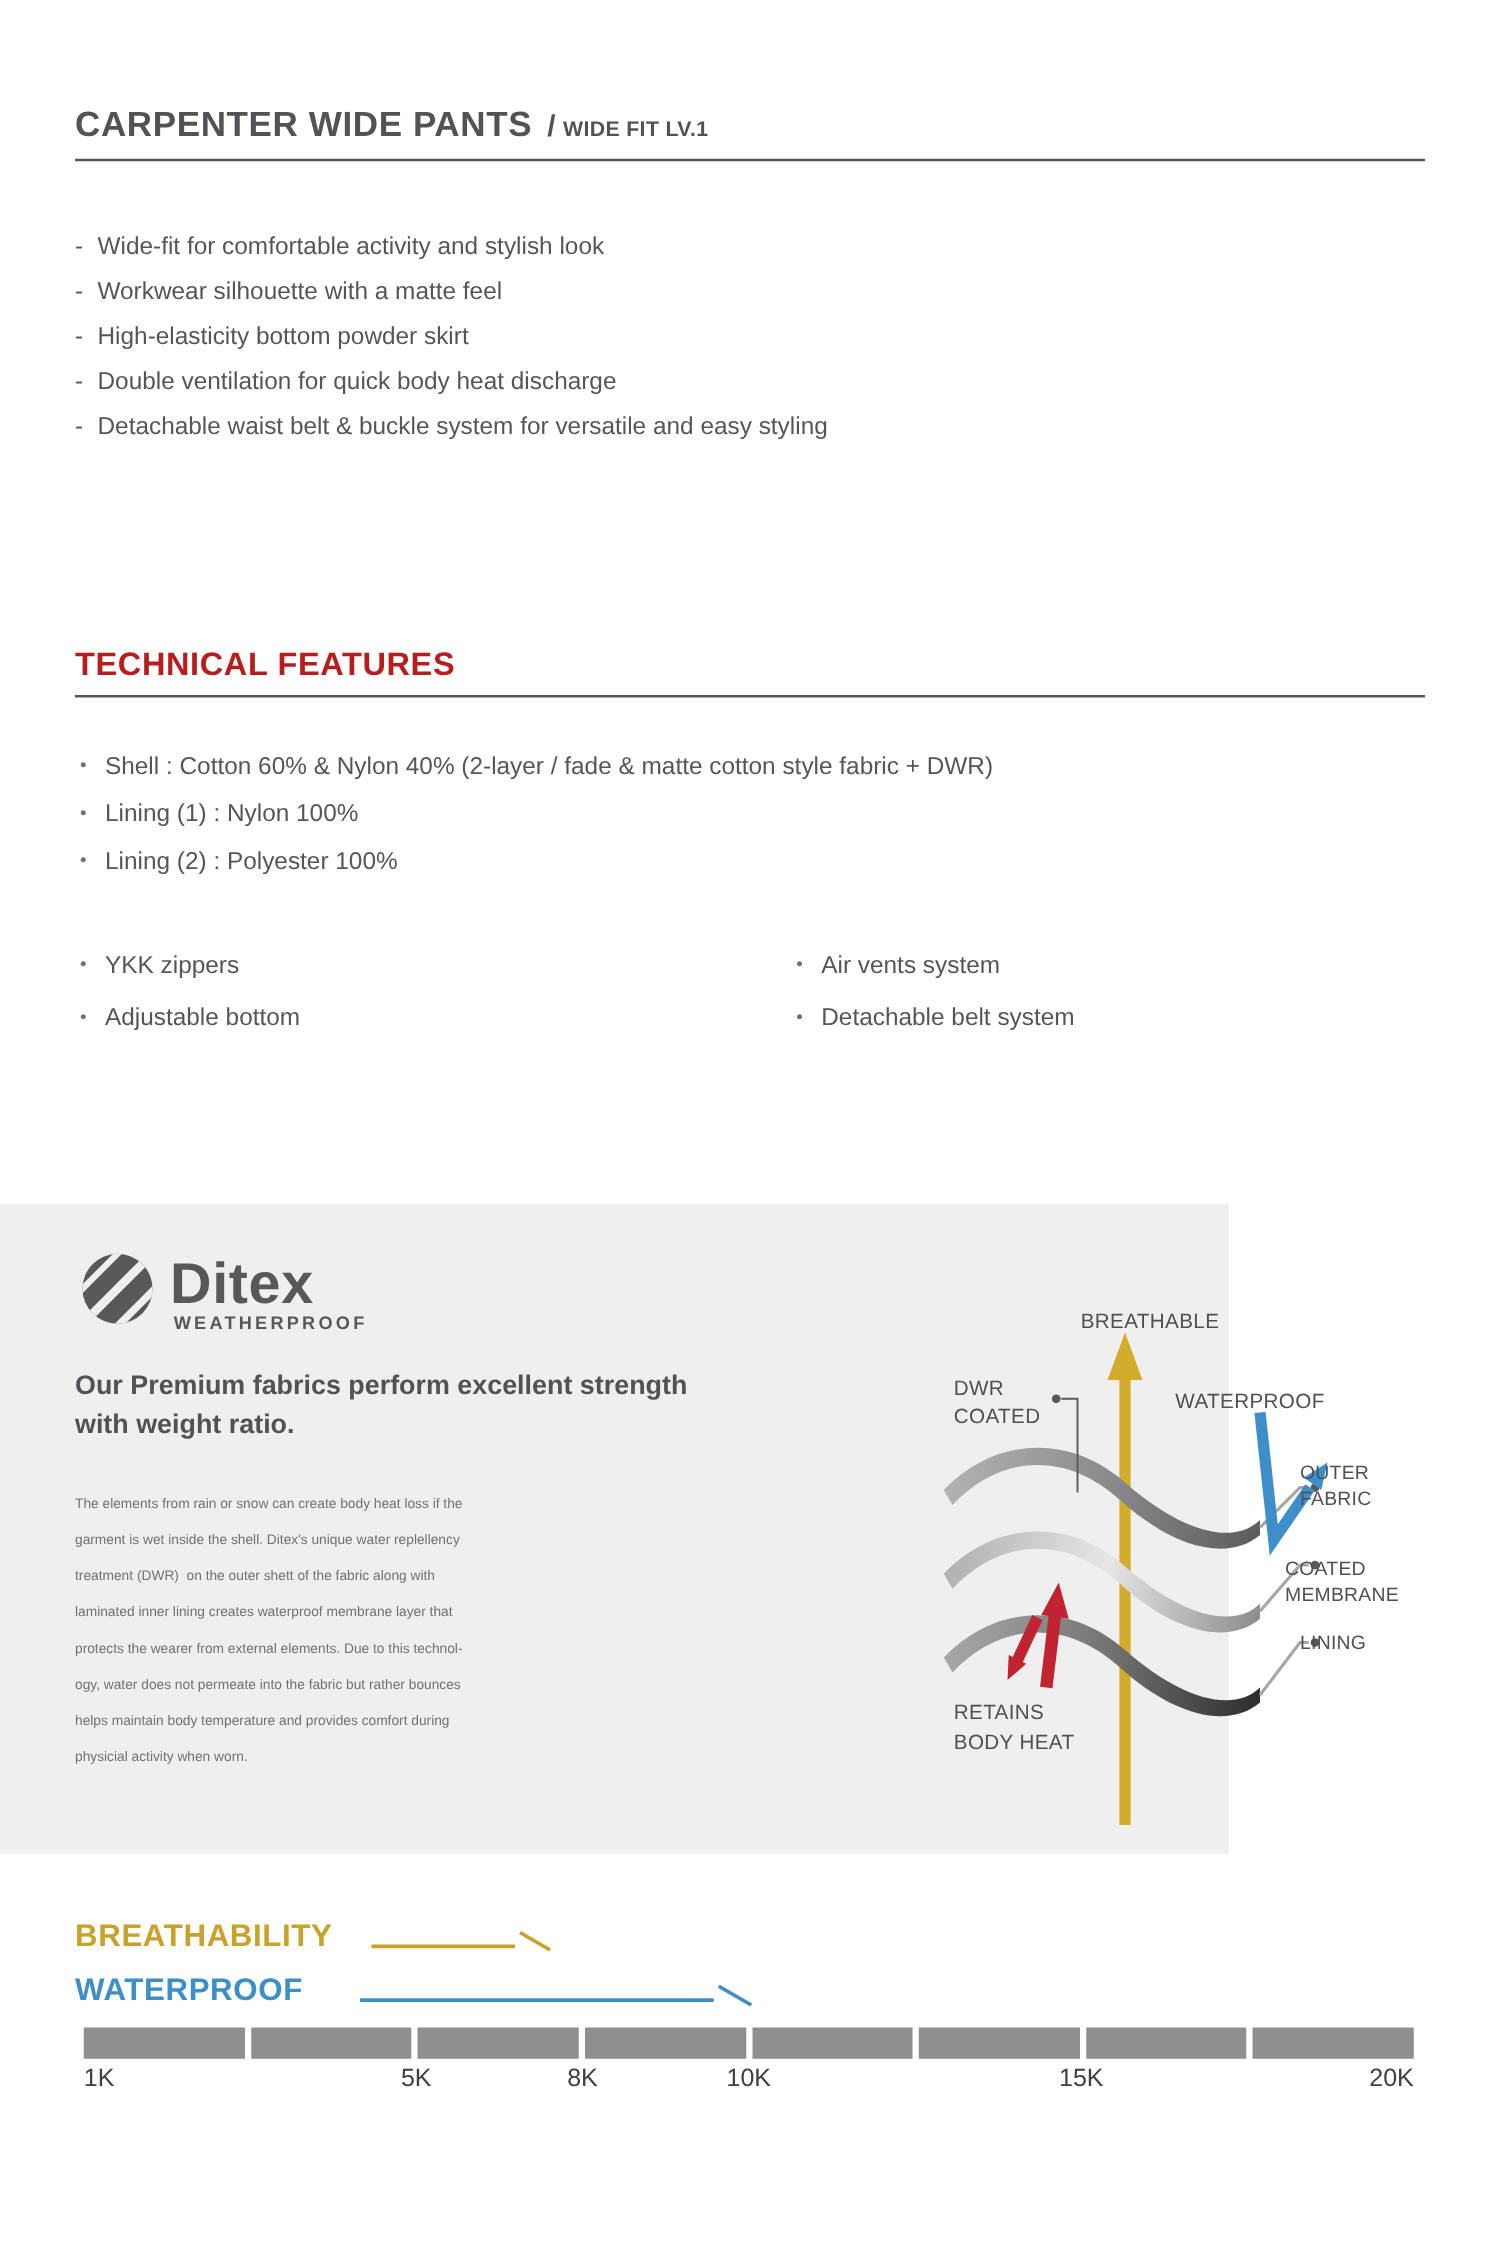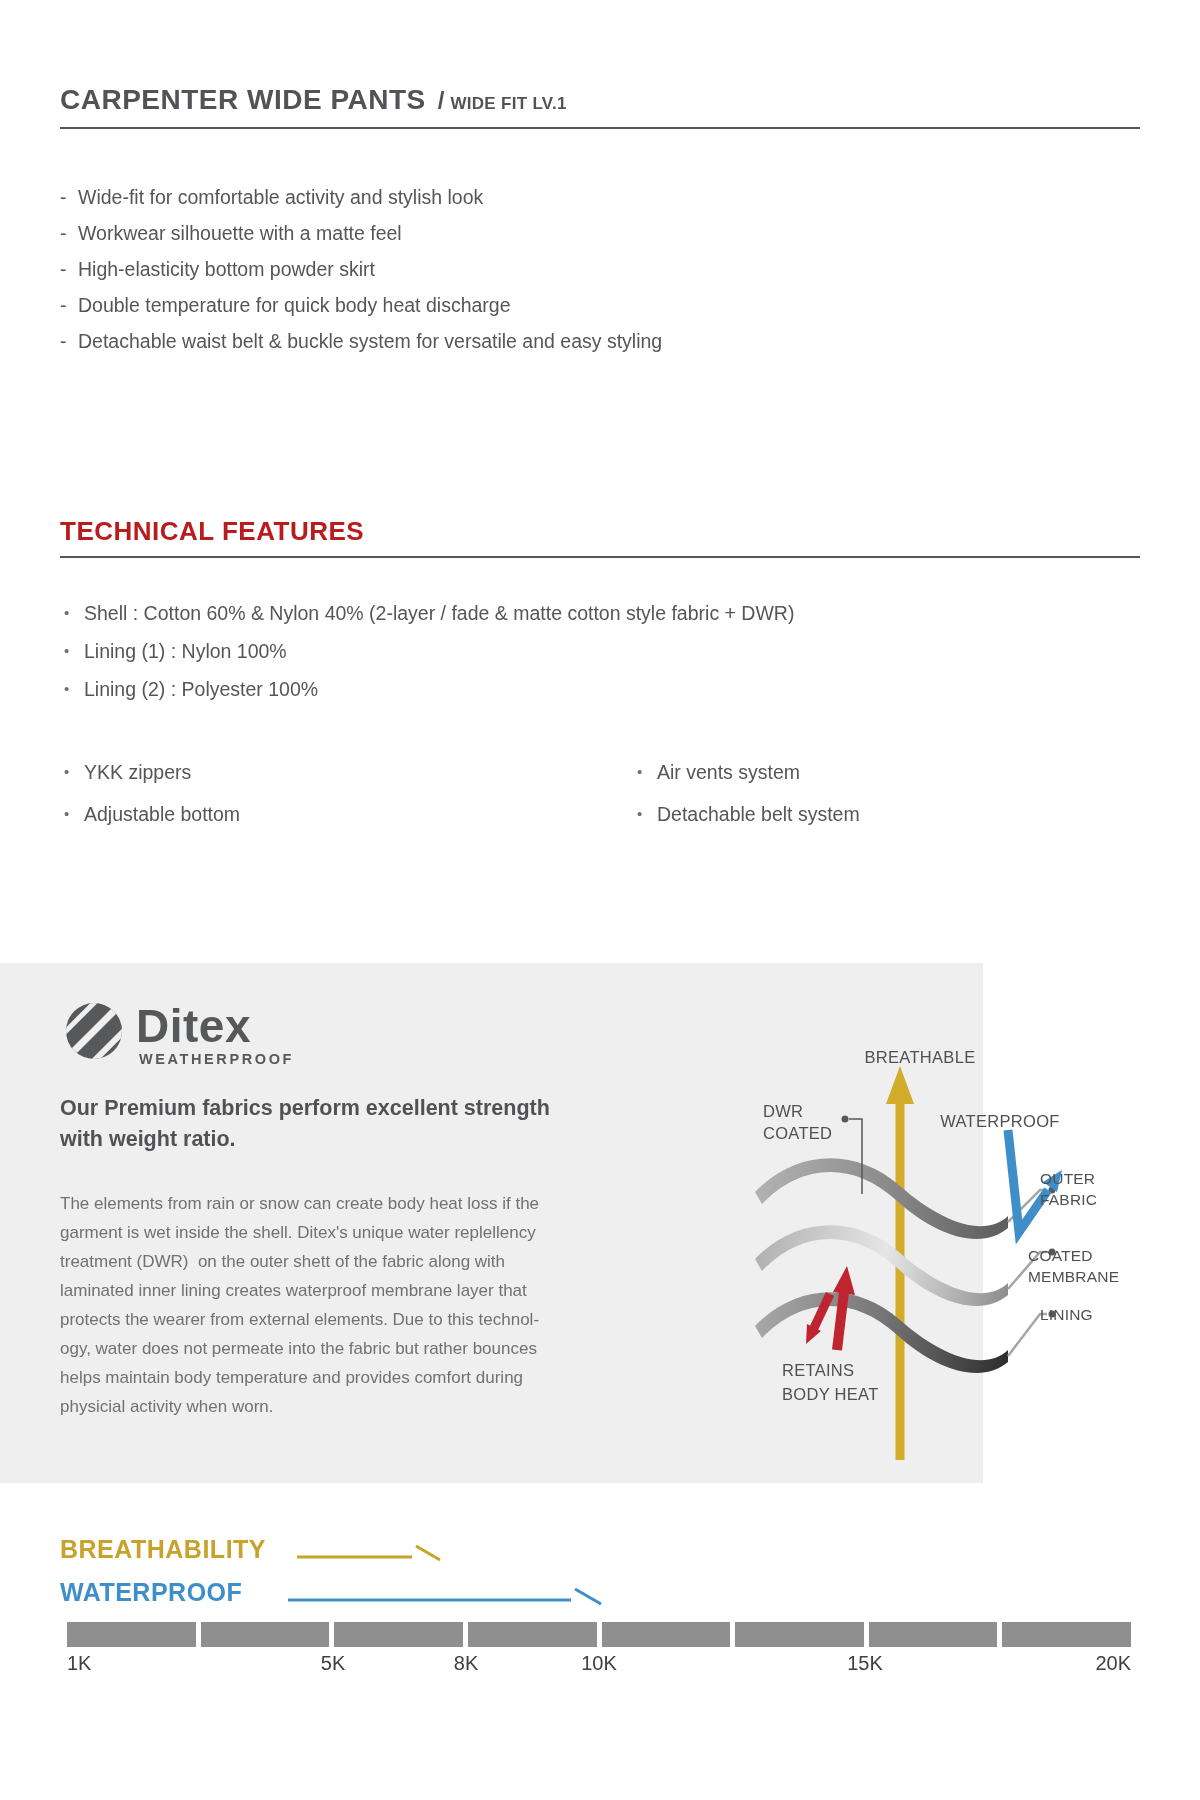--- a/index.html
+++ b/index.html
@@ -32,28 +32,28 @@
 
   
   .panel{position:absolute;left:0;top:963px;width:983px;height:520px;background:#efefef;}
   .panel *{position:absolute;}
   .logo-svg{left:64px;top:38px;width:60px;height:60px;}
   .brand{left:136px;top:36px;font-size:46px;font-weight:bold;color:#57585a;letter-spacing:.5px;}
   .brand-sub{left:139px;top:88px;font-size:14.5px;font-weight:bold;color:#57585a;letter-spacing:2.6px;}
   .headline{left:60px;top:130px;width:535px;font-size:21.5px;font-weight:bold;
             line-height:31px;color:#515255;}
   .body-copy{left:60px;top:226px;}
-  .body-line{position:static;display:block;white-space:pre;font-size:17px;line-height:29px;color:#707174;}
+  .body-line{position:static;display:block;white-space:pre;font-size:11px;line-height:29px;color:#707174;}
 
   .diagram-svg{left:640px;top:47px;width:560px;height:455px;}
   .dlabel{font-size:16.5px;color:#4f5053;line-height:22px;letter-spacing:.3px;}
   .lbl-breathable{left:845px;top:83px;width:150px;text-align:center;}
   .lbl-dwr{left:763px;top:137px;}
   .lbl-waterproof{left:925px;top:147px;width:150px;text-align:center;}
-  .lbl-retains{left:763px;top:395px;line-height:24px;margin-left:19px;}
+  .lbl-retains{left:763px;top:395px;line-height:24px;}
   .rlabel{font-size:15.5px;color:#4f5053;line-height:21px;text-align:left;letter-spacing:.2px;}
   .lbl-outer{left:1040px;top:205px;width:125px;}
   .lbl-membrane{left:1028px;top:282px;width:150px;}
   .lbl-lining{left:1040px;top:341px;width:125px;}
 
   
   .perf-gold{position:absolute;left:60px;top:1535px;font-size:25px;font-weight:bold;
              letter-spacing:.5px;color:#c9a22b;}
   .perf-blue{position:absolute;left:60px;top:1578px;font-size:25px;font-weight:bold;
              letter-spacing:.5px;color:#3d8ec9;}
@@ -93,21 +93,21 @@
     <div class="feature">
         <span class="marker">-</span>
         <span>Workwear silhouette with a matte feel</span>
       </div>
     <div class="feature">
         <span class="marker">-</span>
         <span>High-elasticity bottom powder skirt</span>
       </div>
     <div class="feature">
         <span class="marker">-</span>
-        <span>Double temperature for quick body heat discharge</span>
+        <span>Double ventilation for quick body heat discharge</span>
       </div>
     <div class="feature">
         <span class="marker">-</span>
         <span>Detachable waist belt &amp; buckle system for versatile and easy styling</span>
       </div>
   </div>
 
   <div class="tech-heading">TECHNICAL FEATURES</div>
   <div class="rule tech-rule"></div>
 

